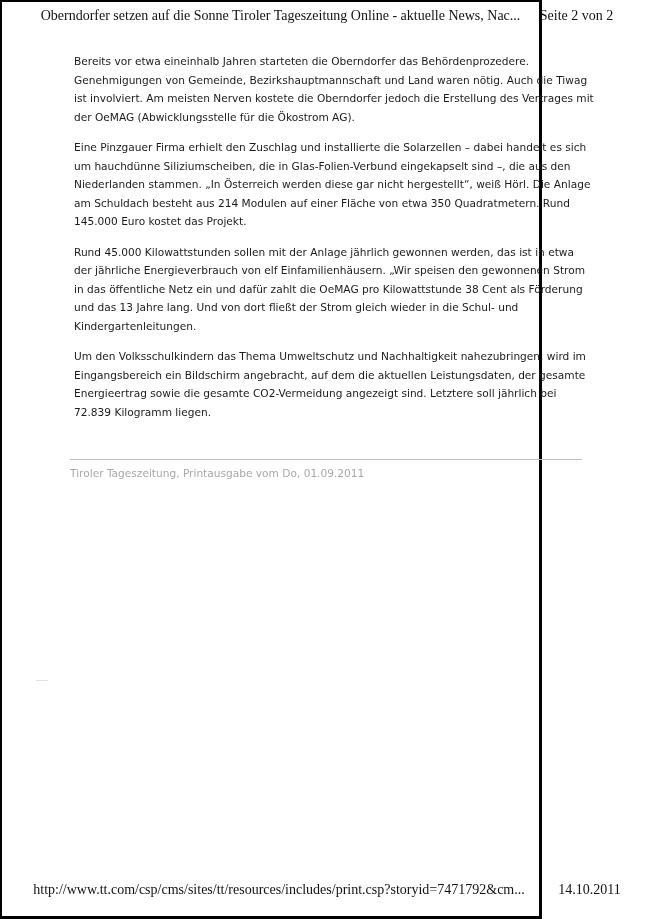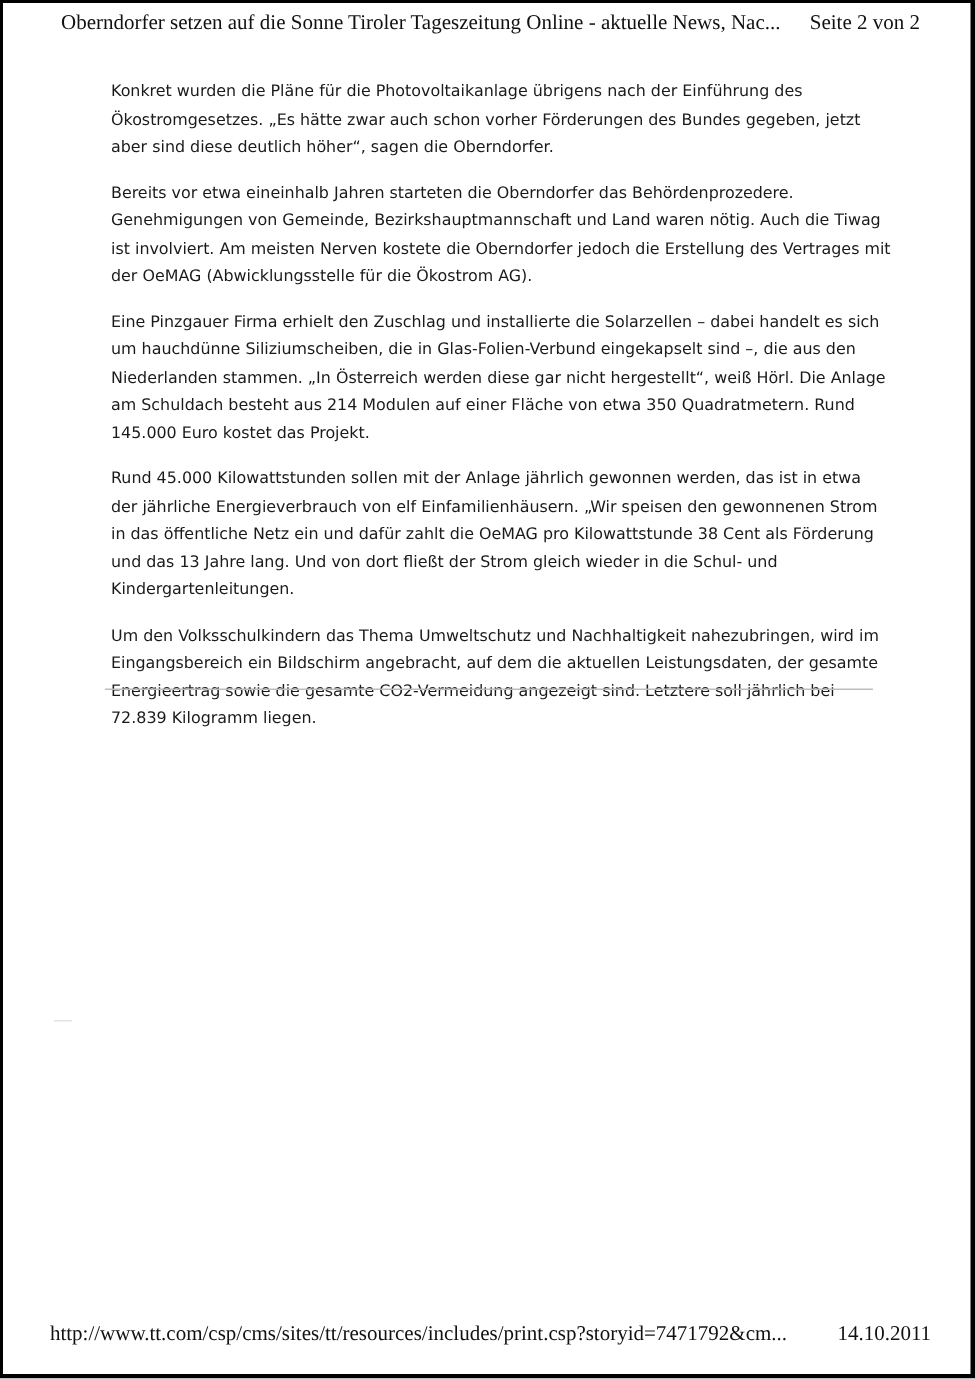--- a/index.html
+++ b/index.html
@@ -1,18 +1,18 @@
 <!DOCTYPE html>
 <html><head>
 <meta charset="utf-8">
 <style>
   html, body { margin: 0; padding: 0; background: #ffffff; }
   body { width: 650px; height: 919px; position: relative; overflow: hidden; }
   .frame {
-    position: absolute; left: 0; top: 0; width: 650px; height: 919px;
+    position: absolute; left: 0; top: 0; width: 542px; height: 919px;
     box-sizing: border-box; border: 2px solid #000; border-right-width: 3px; border-bottom-width: 3px;
     background: #fff;
   }
   .header {
     position: absolute; left: 0; top: 6px; width: 650px; text-align: center;
     font-family: "Liberation Serif", serif; font-size: 14px; color: #111;
     white-space: nowrap;
   }
   .header .page-num { margin-left: 16px; }
   .article {
@@ -41,28 +41,28 @@
 </head>
 <body>
 
 <div class="frame">
   <div class="header">
     <span>Oberndorfer setzen auf die Sonne Tiroler Tageszeitung Online - aktuelle News, Nac...</span>
     <span class="page-num">Seite 2 von 2</span>
   </div>
 
   <div class="article">
-    <p>Konkret wurden die Pläne für die Photovoltaikanlage übrigens nach der Einführung des Ökostromgesetzes. „Es hätte zwar auch schon vorher Förderungen des Bundes gegeben, jetzt aber sind diese deutlich höher“, sagen die Oberndorfer.</p>
     <p>Bereits vor etwa eineinhalb Jahren starteten die Oberndorfer das Behördenprozedere. Genehmigungen von Gemeinde, Bezirkshauptmannschaft und Land waren nötig. Auch die Tiwag ist involviert. Am meisten Nerven kostete die Oberndorfer jedoch die Erstellung des Vertrages mit der OeMAG (Abwicklungsstelle für die Ökostrom AG).</p>
     <p>Eine Pinzgauer Firma erhielt den Zuschlag und installierte die Solarzellen – dabei handelt es sich um hauchdünne Siliziumscheiben, die in Glas-Folien-Verbund eingekapselt sind –, die aus den Niederlanden stammen. „In Österreich werden diese gar nicht hergestellt“, weiß Hörl. Die Anlage am Schuldach besteht aus 214 Modulen auf einer Fläche von etwa 350 Quadratmetern. Rund 145.000 Euro kostet das Projekt.</p>
     <p>Rund 45.000 Kilowattstunden sollen mit der Anlage jährlich gewonnen werden, das ist in etwa der jährliche Energieverbrauch von elf Einfamilienhäusern. „Wir speisen den gewonnenen Strom in das öffentliche Netz ein und dafür zahlt die OeMAG pro Kilowattstunde 38 Cent als Förderung und das 13 Jahre lang. Und von dort fließt der Strom gleich wieder in die Schul- und Kindergartenleitungen.</p>
     <p>Um den Volksschulkindern das Thema Umweltschutz und Nachhaltigkeit nahezubringen, wird im Eingangsbereich ein Bildschirm angebracht, auf dem die aktuellen Leistungsdaten, der gesamte Energieertrag sowie die gesamte CO2-Vermeidung angezeigt sind. Letztere soll jährlich bei 72.839 Kilogramm liegen.</p>
   </div>
 
   <div class="divider"></div>
+  <div class="source">Tiroler Tageszeitung, Printausgabe vom Do, 01.09.2011</div>
 
   <div class="artifact"></div>
 
   <div class="footer">
     <span>http://www.tt.com/csp/cms/sites/tt/resources/includes/print.csp?storyid=7471792&amp;cm...</span>
     <span class="date">14.10.2011</span>
   </div>
 </div>
 
 </body></html>

